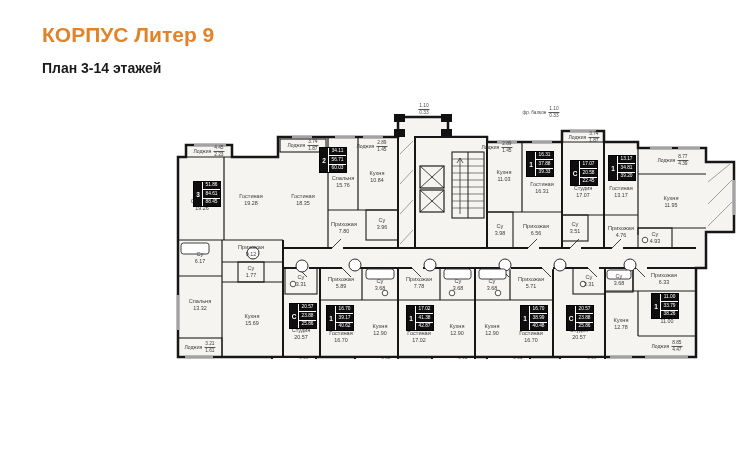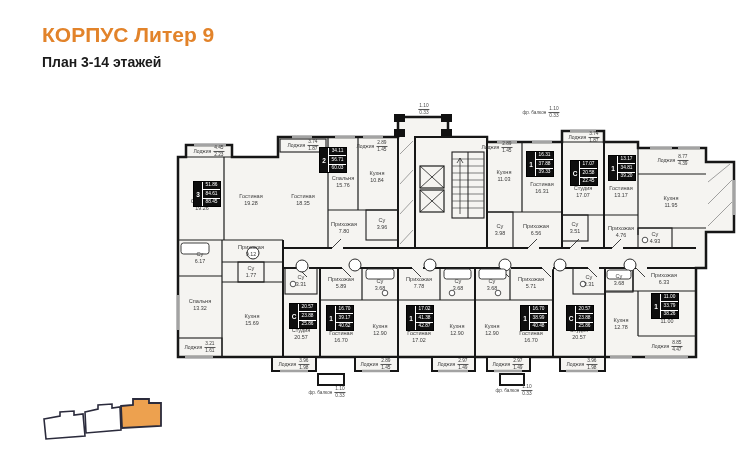--- a/index.html
+++ b/index.html
@@ -1,20 +1,20 @@
 <!DOCTYPE html>
 <html><head>
 <meta charset="utf-8">
 <style>
   html,body{margin:0;padding:0;background:#ffffff;}
-  .stage{position:relative;width:740px;height:472px;background:#fff;overflow:hidden;
+  .stage{position:relative;width:740px;height:359px;background:#fff;overflow:hidden;
          font-family:"Liberation Sans", sans-serif;}
   .hdr{position:absolute;left:42px;top:22px;line-height:1.25;}
   .hdr .t1,.hdr .t2{font-size:21px;font-weight:bold;color:#e2832a;}
-  .hdr .t3{font-size:14px;font-weight:bold;color:#1b1b1b;margin-top:6px;}
+  .hdr .t3{font-size:14px;font-weight:bold;color:#1b1b1b;margin-top:12px;}
   svg.walls{position:absolute;left:0;top:0;}
   #plan-labels{position:absolute;left:0;top:0;width:740px;height:472px;}
   .lbl{position:absolute;transform:translate(-50%,-50%);display:flex;flex-direction:column;
        align-items:center;text-align:center;color:#3c3c3c;font-size:5.6px;line-height:1.2;
        white-space:nowrap;}
   .lbl .rarea{font-size:5.4px;}
   .row2{position:absolute;transform:translate(-50%,-50%);display:flex;flex-direction:row;
         align-items:center;gap:2px;color:#3c3c3c;font-size:5px;white-space:nowrap;}
   .frac{display:flex;flex-direction:column;align-items:center;font-size:4.8px;line-height:1.15;}
   .frac .top{border-bottom:0.7px solid #555;padding:0 1px;}

